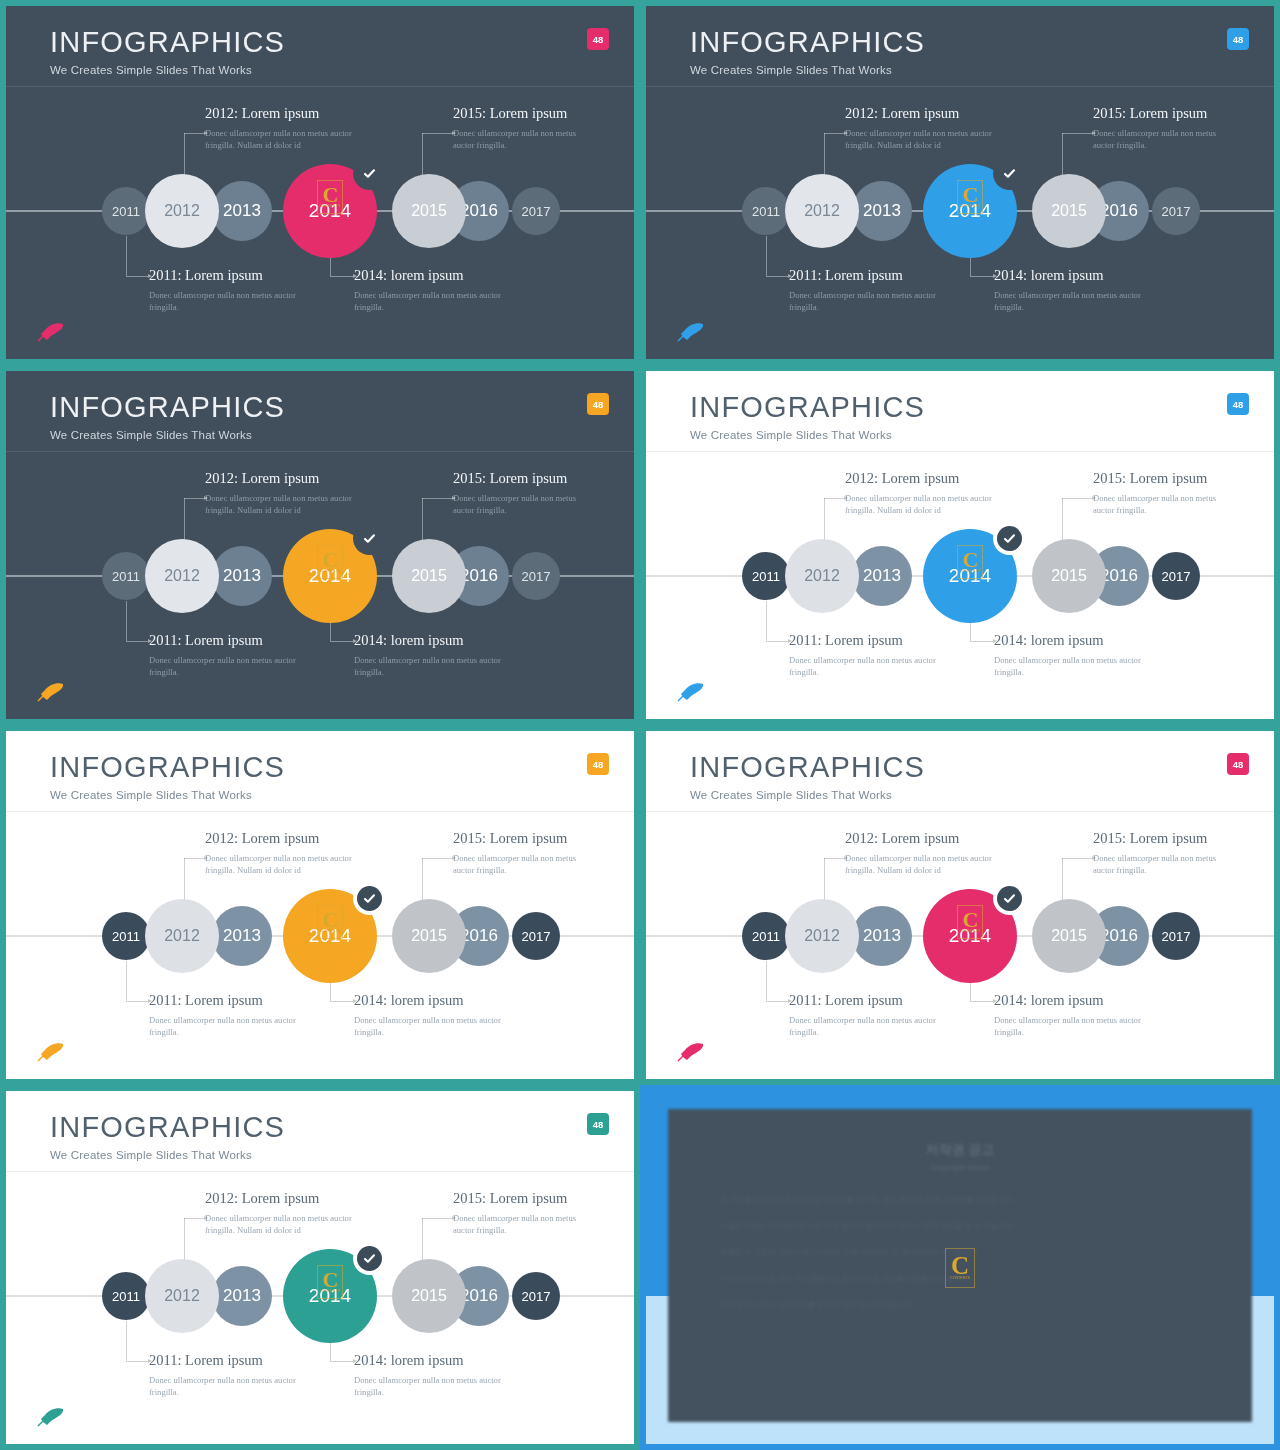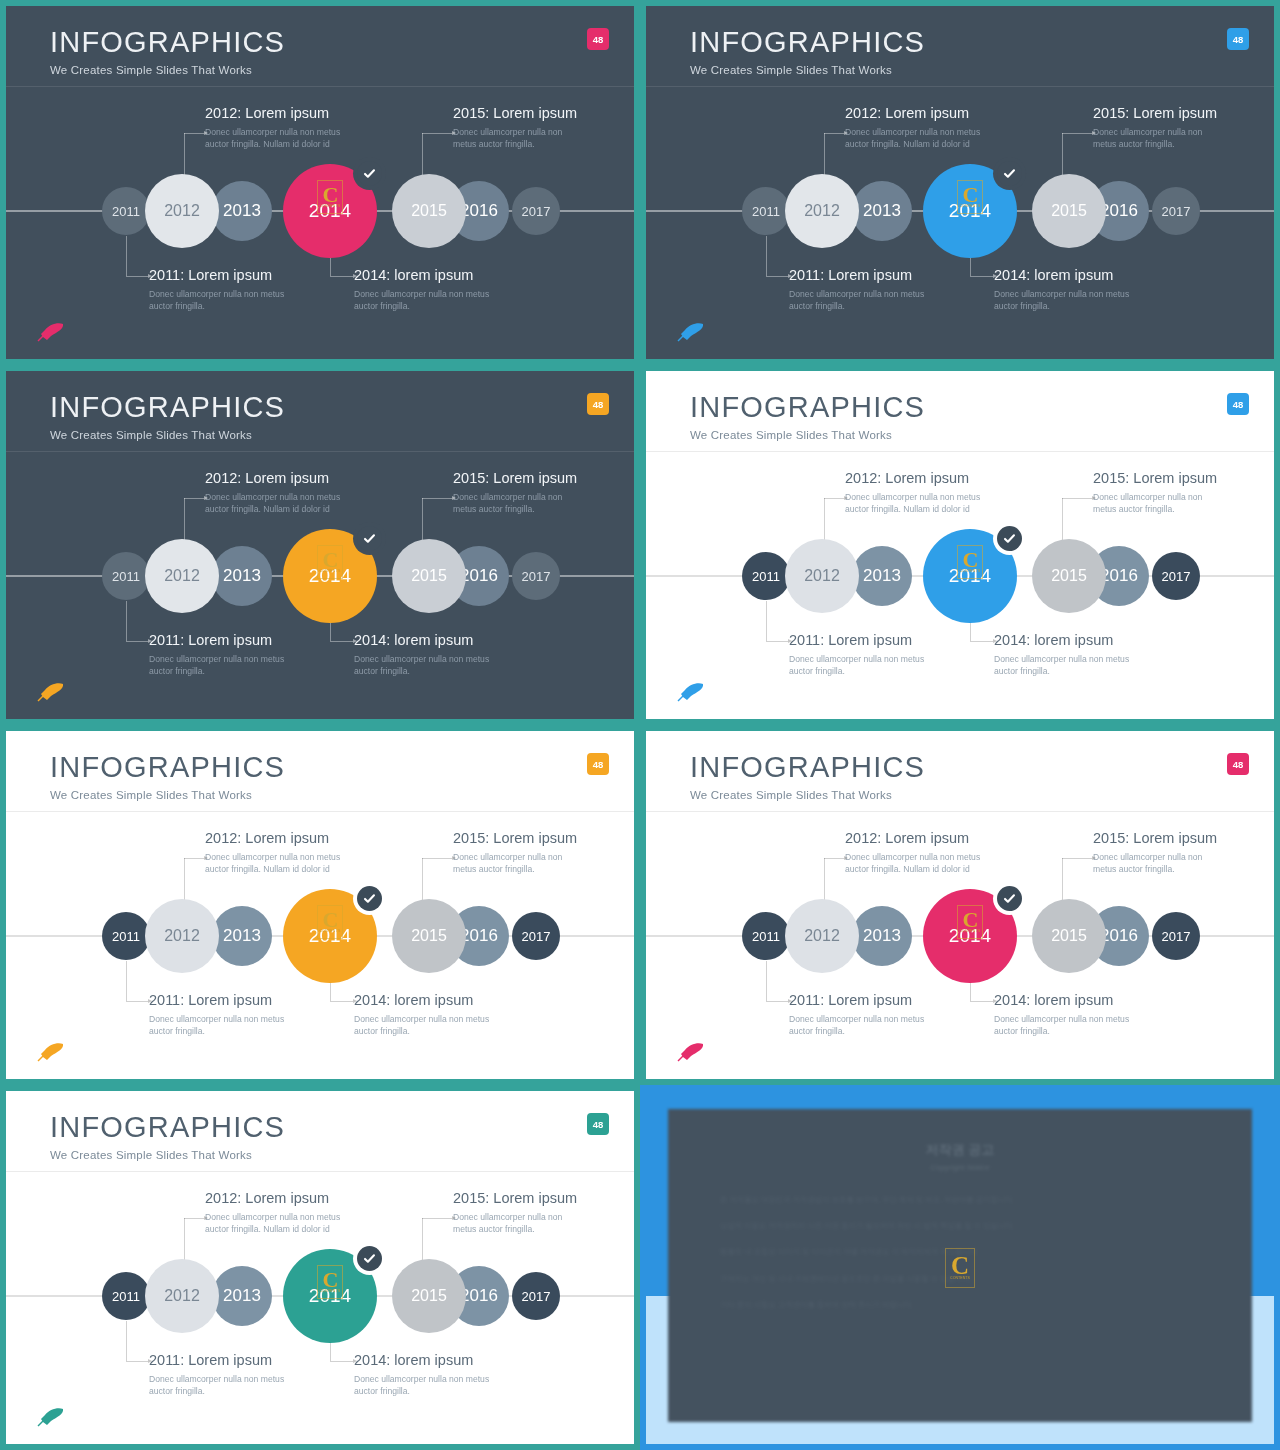--- a/index.html
+++ b/index.html
@@ -92,21 +92,21 @@
     left: 50%; top: 16px; transform: translateX(-50%);
     display: flex; align-items: center; justify-content: center;
     flex-direction: column;
   }
   .clogo b { font-family: "Liberation Serif", serif; font-size: 22px;
              color: #d9a82e; line-height: .85; letter-spacing: -1px; }
   .clogo i { font-size: 3.4px; color: #c89a28; font-style: normal;
              letter-spacing: .3px; }
 
   
-  .callout { position: absolute; }
+  .callout { position: absolute; font-family: Liberation Serif, serif; }
   .co-title { font-size: 14.5px; white-space: nowrap; }
   .dark .co-title  { color: #f2f5f8; }
   .light .co-title { color: #5a6a78; }
   .co-body { font-size: 8.6px; line-height: 1.45; margin-top: 5px; }
   .dark .co-body  { color: #8d9aa7; }
   .light .co-body { color: #9aa7b3; }
 
   .lead { position: absolute; }
   .lead .v, .lead .h { position: absolute; }
   .dark .lead .v, .dark .lead .h   { background: rgba(255,255,255,.38); }

